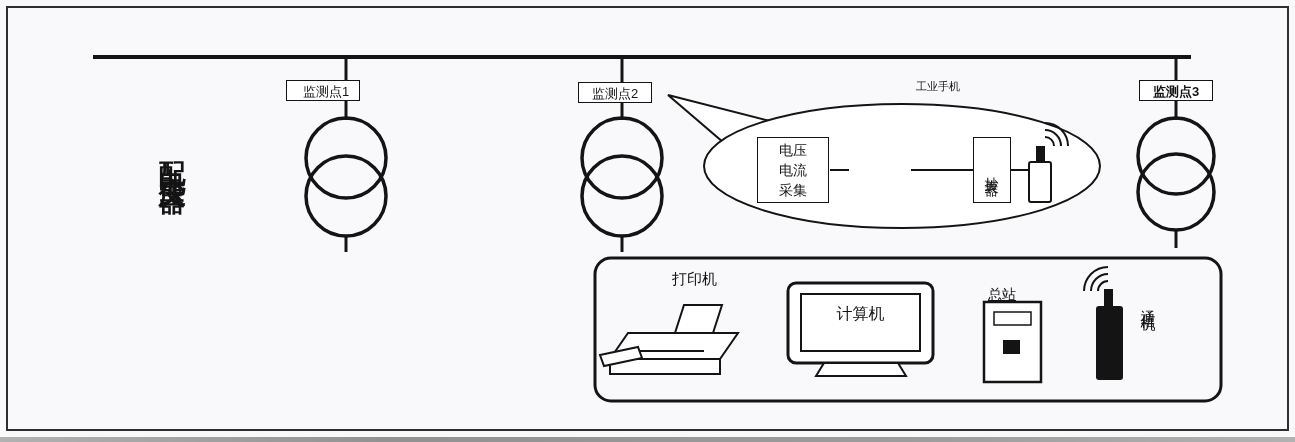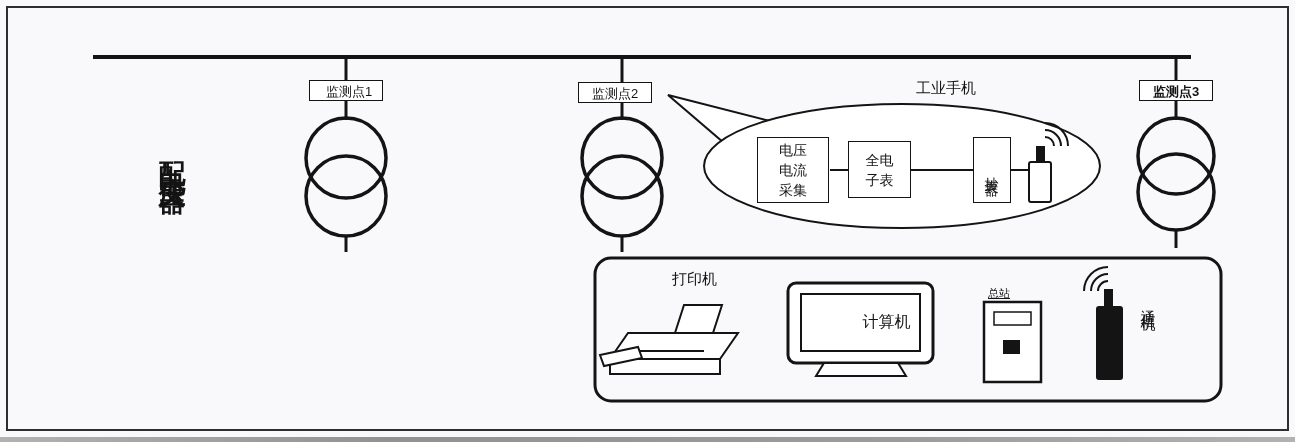--- a/index.html
+++ b/index.html
@@ -46,25 +46,25 @@
   }
 
   
   .monitor-box{
     width:74px;height:21px;
     border:1.5px solid var(--ink);
     background:var(--fill);
     font-size:13px;line-height:21px;text-align:center;
     box-sizing:border-box;
   }
-  .m1{left:309px;top:80px;padding-left:6px;}
+  .m1{left:286px;top:80px;padding-left:6px;}
   .m2{left:578px;top:82px;}
   .m3{left:1139px;top:80px;font-weight:bold;}
 
-  .callout-title{left:916px;top:79px;font-size:15px;}
+  .callout-title{left:916px;top:79px;font-size:11px;}
 
   
   .module{
     border:1.5px solid var(--ink);
     background:var(--fill);
     box-sizing:border-box;
     display:flex;align-items:center;justify-content:center;
     font-size:14px;
   }
   .module .wrap2{
@@ -74,26 +74,25 @@
   .mod-a{left:757px;top:137px;width:72px;height:66px;}
   .mod-b{left:848px;top:141px;width:63px;height:57px;}
   .mod-c{left:973px;top:137px;width:38px;height:66px;}
   .vert{
     writing-mode:vertical-rl;text-orientation:upright;
     letter-spacing:3px;white-space:nowrap;
   }
 
   .printer-label{left:672px;top:270px;font-size:15px;}
   .computer-label{
-    left:801px;top:294px;width:119px;height:57px;
+    left:801px;top:286px;width:119px;height:57px;
     display:flex;align-items:center;justify-content:center;
     font-size:16px;
-    padding-left:26px;
-  }
-  .station-label{left:988px;top:286px;font-size:11px;text-decoration:underline;}
+  }
+  .station-label{left:988px;top:286px;font-size:14px;text-decoration:underline;}
   .comm-label{left:1138px;top:298px;font-size:15px;}
 </style>
 </head>
 <body>
 
 <div class="canvas">
 
   <svg class="art" width="1295" height="442" viewBox="0 0 1295 442">
 
     <line class="ink" x1="93" y1="57" x2="1191" y2="57" stroke-width="4"></line>
@@ -176,23 +175,20 @@
 
   <div class="abs monitor-box m1">监测点1</div>
   <div class="abs monitor-box m2">监测点2</div>
   <div class="abs monitor-box m3">监测点3</div>
 
   <div class="abs label callout-title">工业手机</div>
 
   <div class="abs module mod-a">
     <span class="wrap2">电压电流采集</span>
   </div>
-  <div class="abs module mod-b">
-    <span class="wrap2">全电子表</span>
-  </div>
   <div class="abs module mod-c">
     <span class="vert">抄表器</span>
   </div>
 
   <div class="abs label printer-label">打印机</div>
 
   <div class="abs label computer-label">计算机</div>
 
   <div class="abs label station-label">总站</div>
 

